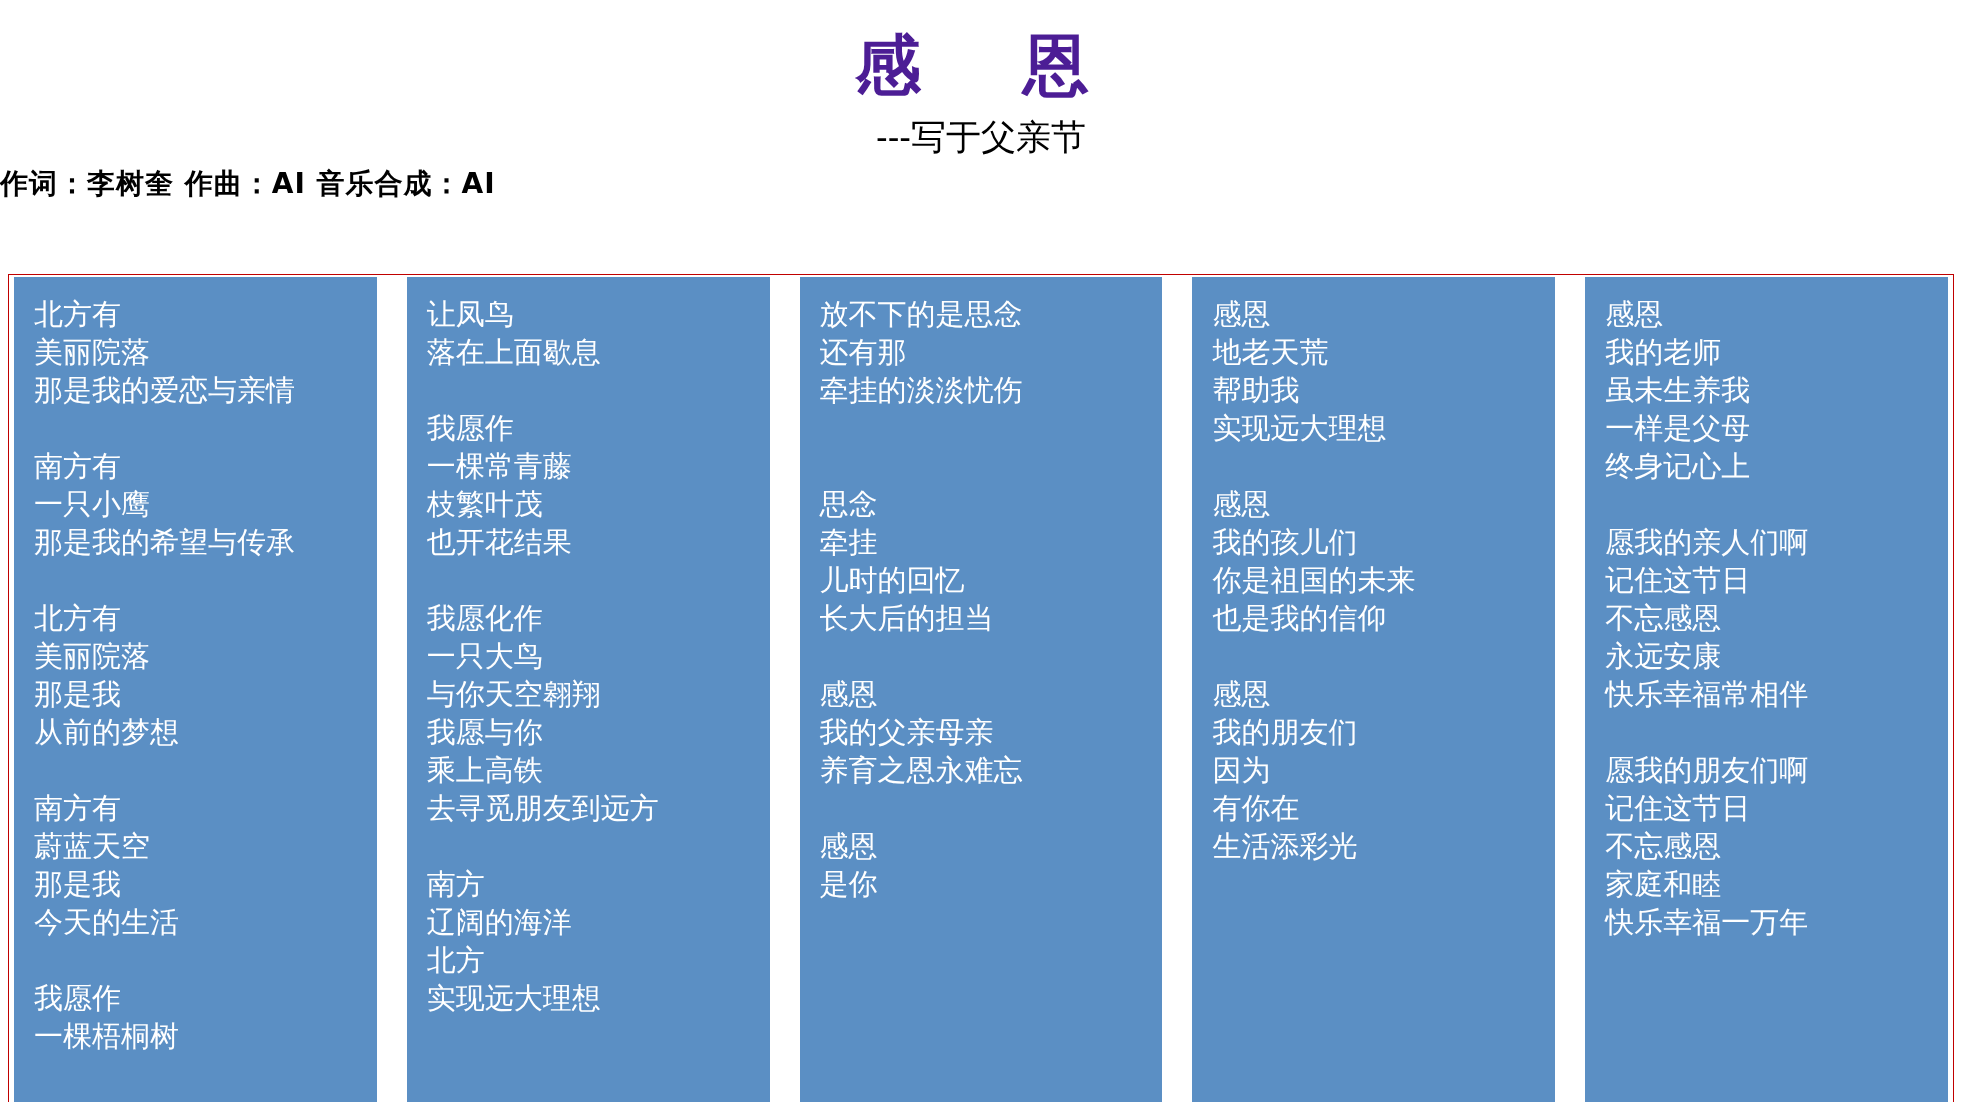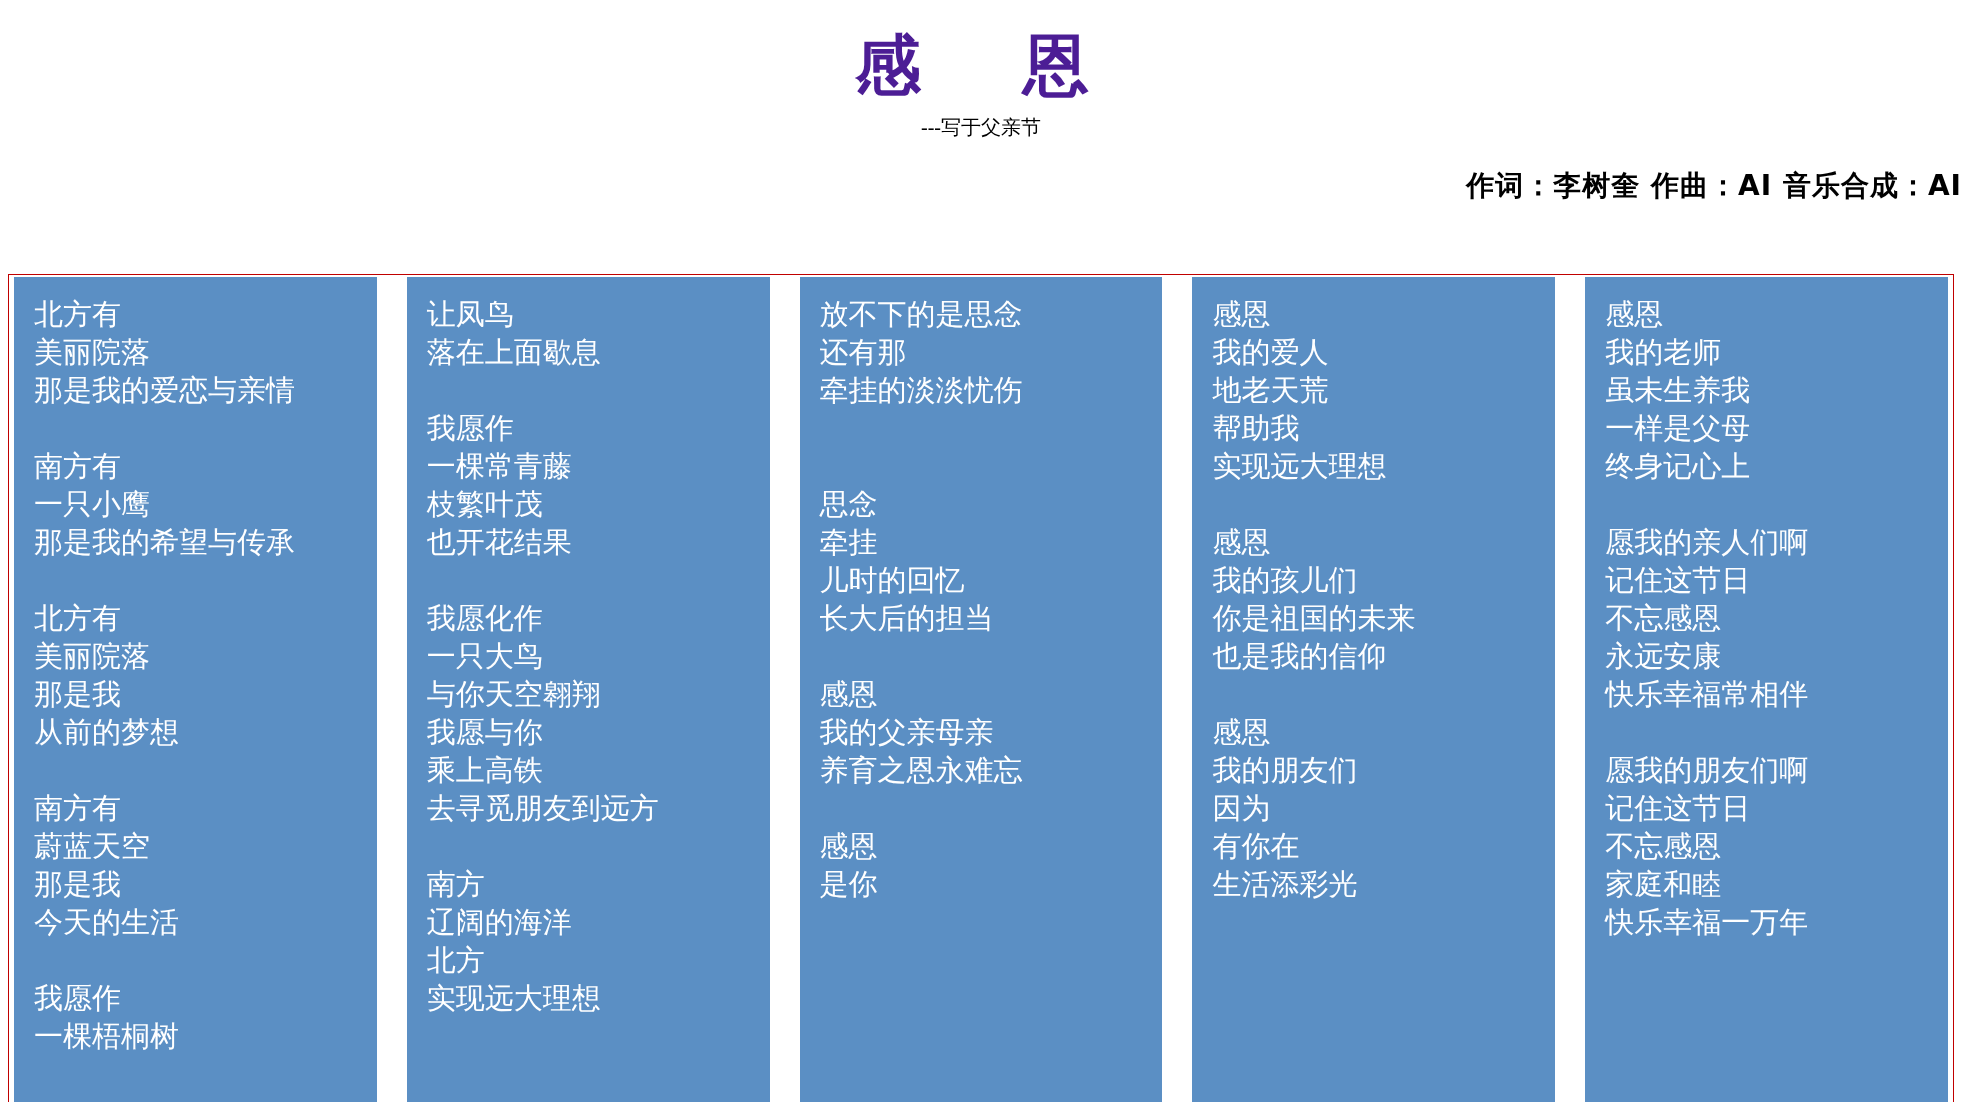--- a/index.html
+++ b/index.html
@@ -26,31 +26,31 @@
     font-size: 66px;
     font-weight: bold;
     letter-spacing: 18px;
     margin: 28px 0 0 0;
     line-height: 1.15;
     font-family: "DejaVu Sans", "Liberation Sans", sans-serif;
   }
   .subtitle {
     text-align: center;
     color: #000000;
-    font-size: 20px;
+    font-size: 35px;
     margin-top: 10px;
-    font-family: Liberation Serif, serif;
+    font-family: Liberation Sans, sans-serif;
     letter-spacing: 0px;
   }
   .credits {
-    text-align: right;
+    text-align: left;
     color: #000000;
     font-size: 28px;
     font-weight: bold;
-    margin-top: 26px;
+    margin-top: 4px;
     letter-spacing: 1px;
     font-family: "DejaVu Sans", "Liberation Sans", sans-serif;
   }
   .lyrics-frame {
     position: absolute;
     left: 8px;
     top: 246px;
     width: 1946px;
     height: 845px;
     border: 1px solid #C00000;
@@ -154,21 +154,20 @@
         <div class="line blank">&nbsp;</div>
         <div class="line">感恩</div>
         <div class="line">我的父亲母亲</div>
         <div class="line">养育之恩永难忘</div>
         <div class="line blank">&nbsp;</div>
         <div class="line">感恩</div>
         <div class="line">是你</div>
       </div>
     <div class="col">
         <div class="line">感恩</div>
-        <div class="line">我的爱人</div>
         <div class="line">地老天荒</div>
         <div class="line">帮助我</div>
         <div class="line">实现远大理想</div>
         <div class="line blank">&nbsp;</div>
         <div class="line">感恩</div>
         <div class="line">我的孩儿们</div>
         <div class="line">你是祖国的未来</div>
         <div class="line">也是我的信仰</div>
         <div class="line blank">&nbsp;</div>
         <div class="line">感恩</div>

